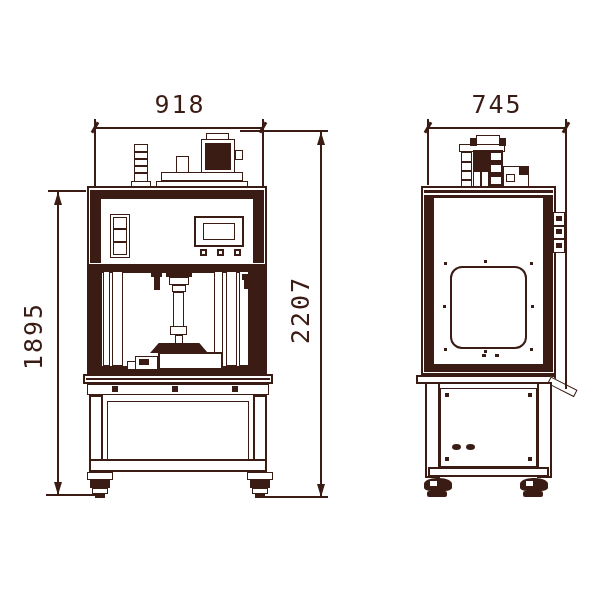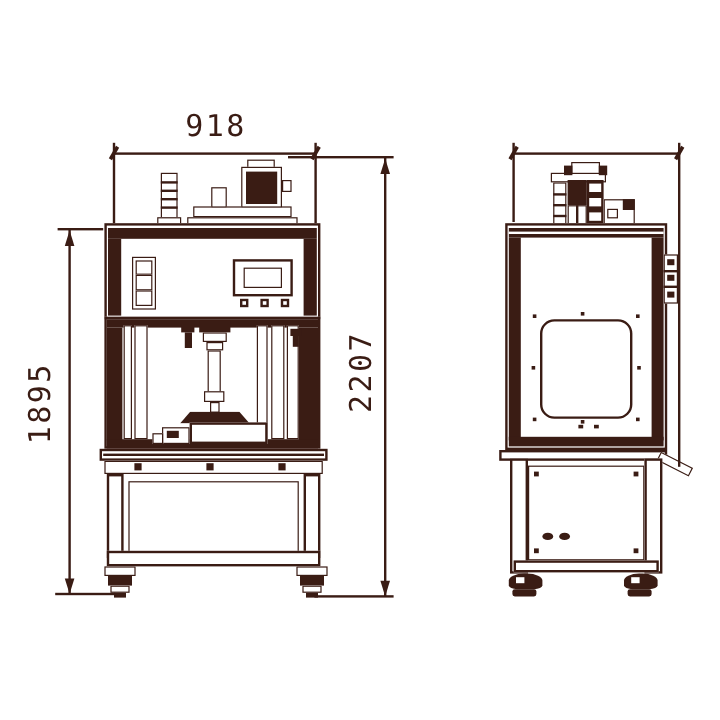--- a/index.html
+++ b/index.html
@@ -180,20 +180,21 @@
     <div class="a tick" style="left:257px;top:126px"></div>
     <div class="a dim-label" style="left:150px;top:92px;width:60px;height:26px">918</div>
   </div>
 
   <div class="g">
     <div class="a ln" style="left:428px;top:127px;width:138px;height:2px"></div>
     <div class="a ln" style="left:427px;top:119px;width:2px;height:66px"></div>
     <div class="a ln" style="left:565px;top:119px;width:2px;height:270px"></div>
     <div class="a tick" style="left:422px;top:126px"></div>
     <div class="a tick" style="left:560px;top:126px"></div>
+    <div class="a dim-label" style="left:467px;top:92px;width:60px;height:26px">745</div>
   </div>
 
   <div class="g">
     <div class="a ln" style="left:48px;top:190px;width:38px;height:2px"></div>
     <div class="a ln" style="left:46px;top:494px;width:50px;height:2px"></div>
     <div class="a ln" style="left:57px;top:191px;width:2px;height:304px"></div>
     <div class="a tri-up" style="left:54px;top:192px"></div>
     <div class="a tri-down" style="left:54px;top:482px"></div>
     <div class="a dim-label vlabel" style="left:-6px;top:323px;width:80px;height:26px">1895</div>
   </div>

